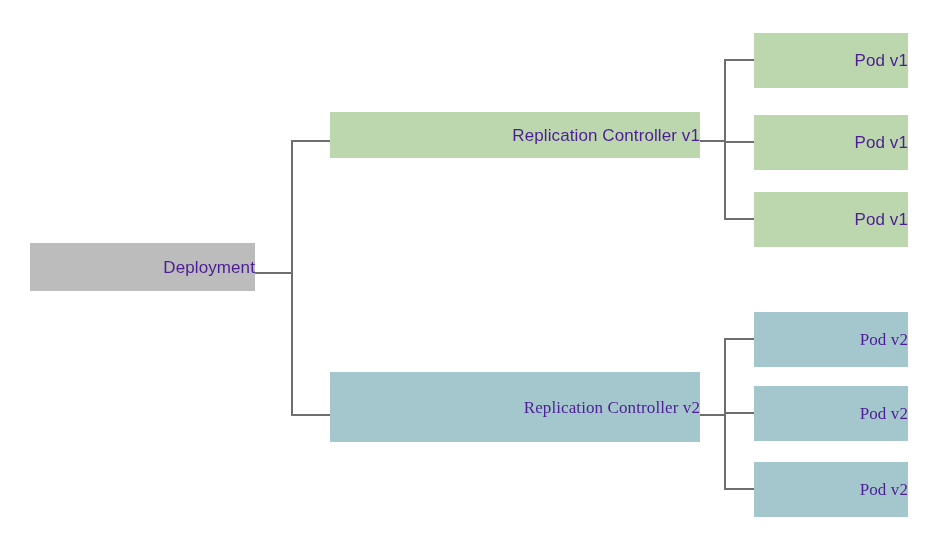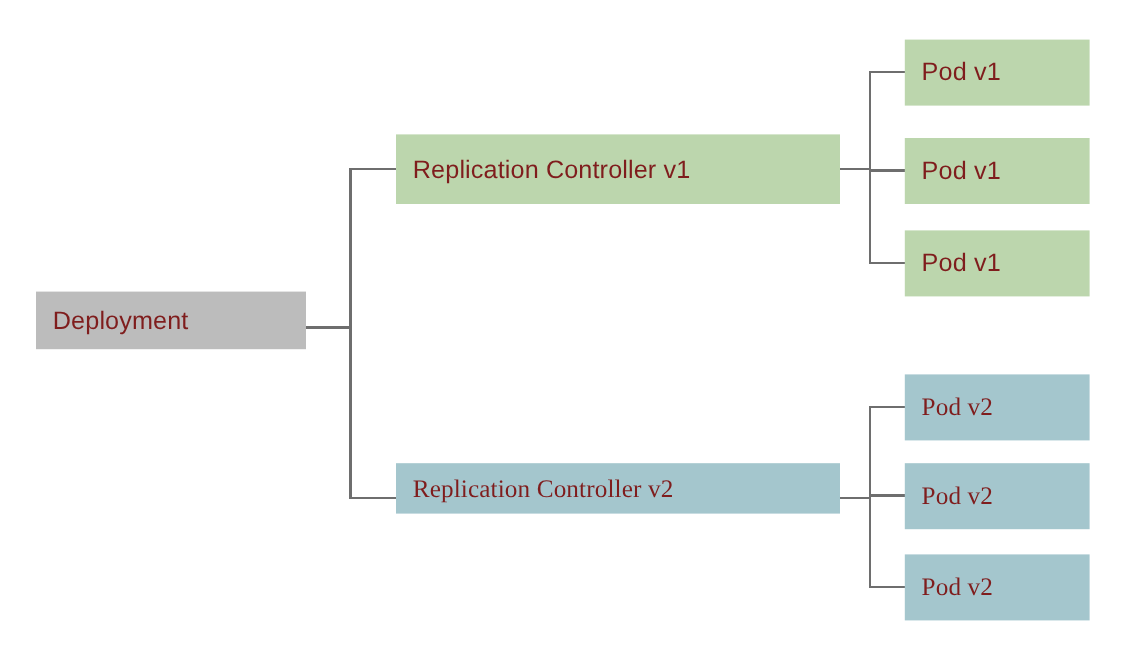--- a/index.html
+++ b/index.html
@@ -16,26 +16,27 @@
     height: 538px;
     background: #ffffff;
     overflow: hidden;
   }
   .node {
     position: absolute;
     display: flex;
     align-items: center;
     box-sizing: border-box;
     padding-left: 14px;
-    color: #7f1d1d;
-    font-size: 21px;
+    color: #4c1d95;
+    font-size: 17px;
     font-weight: 400;
     letter-spacing: 0.1px;
     white-space: nowrap;
     user-select: none;
+    justify-content: flex-end;
   }
   .node-deployment {
     background: #bcbcbc;
   }
   .node-green {
     background: #bcd6ad;
   }
   .node-teal {
     background: #a4c6cd;
     font-family: Liberation Serif, serif;
@@ -84,37 +85,37 @@
       <line x1="724" y1="339" x2="754" y2="339"></line>
       <line x1="724" y1="413" x2="754" y2="413"></line>
       <line x1="724" y1="489" x2="754" y2="489"></line>
     </g>
   </svg>
 
   <div class="node node-deployment" style="left:30px; top:243px; width:225px; height:48px;">
     <span class="node-label">Deployment</span>
   </div>
 
-  <div class="node node-green" style="left:330px; top:112px; width:370px; height:58px;">
+  <div class="node node-green" style="left:330px; top:112px; width:370px; height:46px;">
     <span class="node-label">Replication Controller v1</span>
   </div>
 
   <div class="node node-green" style="left:754px; top:33px; width:154px; height:55px;">
     <span class="node-label">Pod v1</span>
   </div>
 
   <div class="node node-green" style="left:754px; top:115px; width:154px; height:55px;">
     <span class="node-label">Pod v1</span>
   </div>
 
   <div class="node node-green" style="left:754px; top:192px; width:154px; height:55px;">
     <span class="node-label">Pod v1</span>
   </div>
 
-  <div class="node node-teal" style="left:330px; top:386px; width:370px; height:42px;">
+  <div class="node node-teal" style="left:330px; top:372px; width:370px; height:70px;">
     <span class="node-label">Replication Controller v2</span>
   </div>
 
   <div class="node node-teal" style="left:754px; top:312px; width:154px; height:55px;">
     <span class="node-label">Pod v2</span>
   </div>
 
   <div class="node node-teal" style="left:754px; top:386px; width:154px; height:55px;">
     <span class="node-label">Pod v2</span>
   </div>

